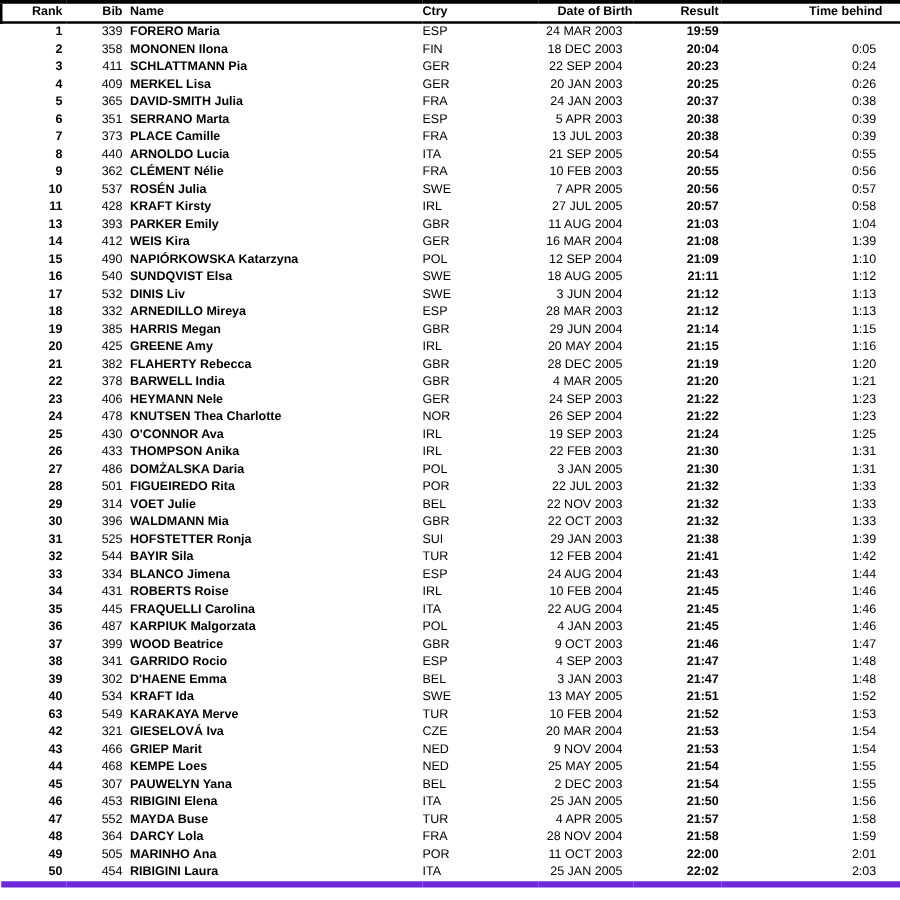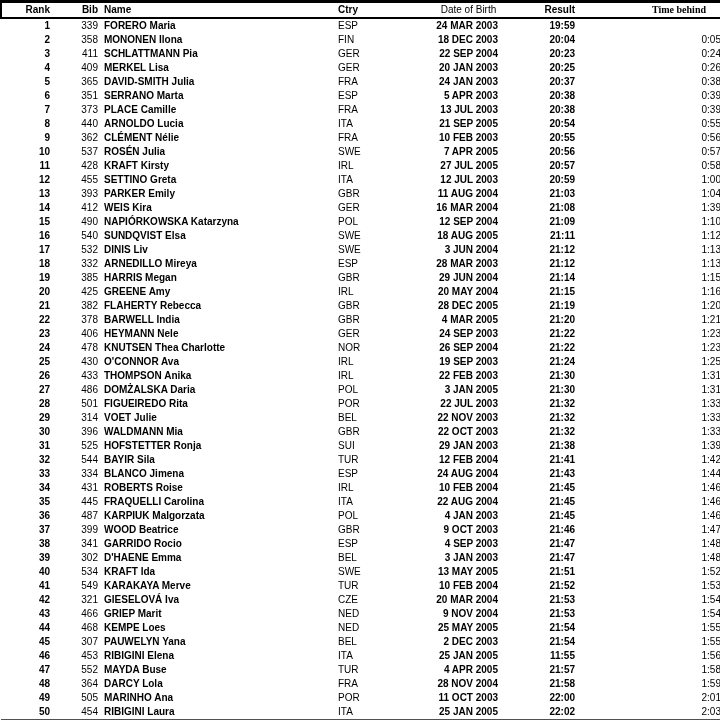--- a/index.html
+++ b/index.html
@@ -33,43 +33,43 @@
     font-weight: bold;
     height: 14px;
     line-height: 14px;
     padding: 0;
     border-top: 3px solid #000;
     border-bottom: 2px solid #000;
     white-space: nowrap;
     overflow: hidden;
   }
   thead th:first-child { border-left: 2px solid #000; }
-  thead th:last-child  { border-right: 2px solid #f9a8d4; font-family: Liberation Serif, serif; }
+  thead th:last-child  { border-right: 2px solid #f9a8d4; }
 
   tbody td {
     height: 14px;
     line-height: 14px;
     padding: 0;
     white-space: nowrap;
     overflow: hidden;
   }
   tbody tr:last-child td { border-bottom: 5px solid #6d28d9; }
 
   
   .col-rank   { text-align: right; padding-right: 3px; font-weight: bold; }
   th.col-rank { padding-right: 3px; }
   .col-bib    { text-align: right; padding-right: 2px; font-weight: normal; }
   th.col-bib  { font-weight: bold; }
   .col-name   { text-align: left; padding-left: 4px; font-weight: bold; }
   .col-ctry   { text-align: left; padding-left: 0; font-weight: normal; }
   th.col-ctry { font-weight: bold; margin-top: 43px; }
-  .col-dob    { text-align: right; padding-right: 9px; font-weight: bold; }
-  th.col-dob  { font-weight: normal; padding-right: 1px; text-align: center; }
+  .col-dob    { text-align: right; padding-right: 9px; font-weight: normal; }
+  th.col-dob  { font-weight: bold; padding-right: 1px; }
   .col-result { text-align: right; padding-right: 2px; font-weight: bold; }
-  .col-behind { text-align: right; font-weight: normal; }
+  .col-behind { text-align: right; padding-right: 20px; font-weight: normal; }
   th.col-behind { font-weight: bold; padding-right: 14px; }
 </style>
 </head>
 <body>
 
 <table class="results">
   <colgroup>
     <col class="c-rank">
       <col class="c-bib">
       <col class="c-name">
@@ -183,29 +183,20 @@
       <tr>
         <td class="col-rank">11</td>
         <td class="col-bib">428</td>
         <td class="col-name">KRAFT Kirsty</td>
         <td class="col-ctry">IRL</td>
         <td class="col-dob">27 JUL 2005</td>
         <td class="col-result">20:57</td>
         <td class="col-behind">0:58</td>
       </tr>
       <tr>
-        <td class="col-rank">12</td>
-        <td class="col-bib">455</td>
-        <td class="col-name">SETTINO Greta</td>
-        <td class="col-ctry">ITA</td>
-        <td class="col-dob">12 JUL 2003</td>
-        <td class="col-result">20:59</td>
-        <td class="col-behind">1:00</td>
-      </tr>
-      <tr>
         <td class="col-rank">13</td>
         <td class="col-bib">393</td>
         <td class="col-name">PARKER Emily</td>
         <td class="col-ctry">GBR</td>
         <td class="col-dob">11 AUG 2004</td>
         <td class="col-result">21:03</td>
         <td class="col-behind">1:04</td>
       </tr>
       <tr>
         <td class="col-rank">14</td>
@@ -444,21 +435,21 @@
       <tr>
         <td class="col-rank">40</td>
         <td class="col-bib">534</td>
         <td class="col-name">KRAFT Ida</td>
         <td class="col-ctry">SWE</td>
         <td class="col-dob">13 MAY 2005</td>
         <td class="col-result">21:51</td>
         <td class="col-behind">1:52</td>
       </tr>
       <tr>
-        <td class="col-rank">41</td>
+        <td class="col-rank">63</td>
         <td class="col-bib">549</td>
         <td class="col-name">KARAKAYA Merve</td>
         <td class="col-ctry">TUR</td>
         <td class="col-dob">10 FEB 2004</td>
         <td class="col-result">21:52</td>
         <td class="col-behind">1:53</td>
       </tr>
       <tr>
         <td class="col-rank">42</td>
         <td class="col-bib">321</td>
@@ -494,21 +485,21 @@
         <td class="col-dob">2 DEC 2003</td>
         <td class="col-result">21:54</td>
         <td class="col-behind">1:55</td>
       </tr>
       <tr>
         <td class="col-rank">46</td>
         <td class="col-bib">453</td>
         <td class="col-name">RIBIGINI Elena</td>
         <td class="col-ctry">ITA</td>
         <td class="col-dob">25 JAN 2005</td>
-        <td class="col-result">11:55</td>
+        <td class="col-result">21:50</td>
         <td class="col-behind">1:56</td>
       </tr>
       <tr>
         <td class="col-rank">47</td>
         <td class="col-bib">552</td>
         <td class="col-name">MAYDA Buse</td>
         <td class="col-ctry">TUR</td>
         <td class="col-dob">4 APR 2005</td>
         <td class="col-result">21:57</td>
         <td class="col-behind">1:58</td>

